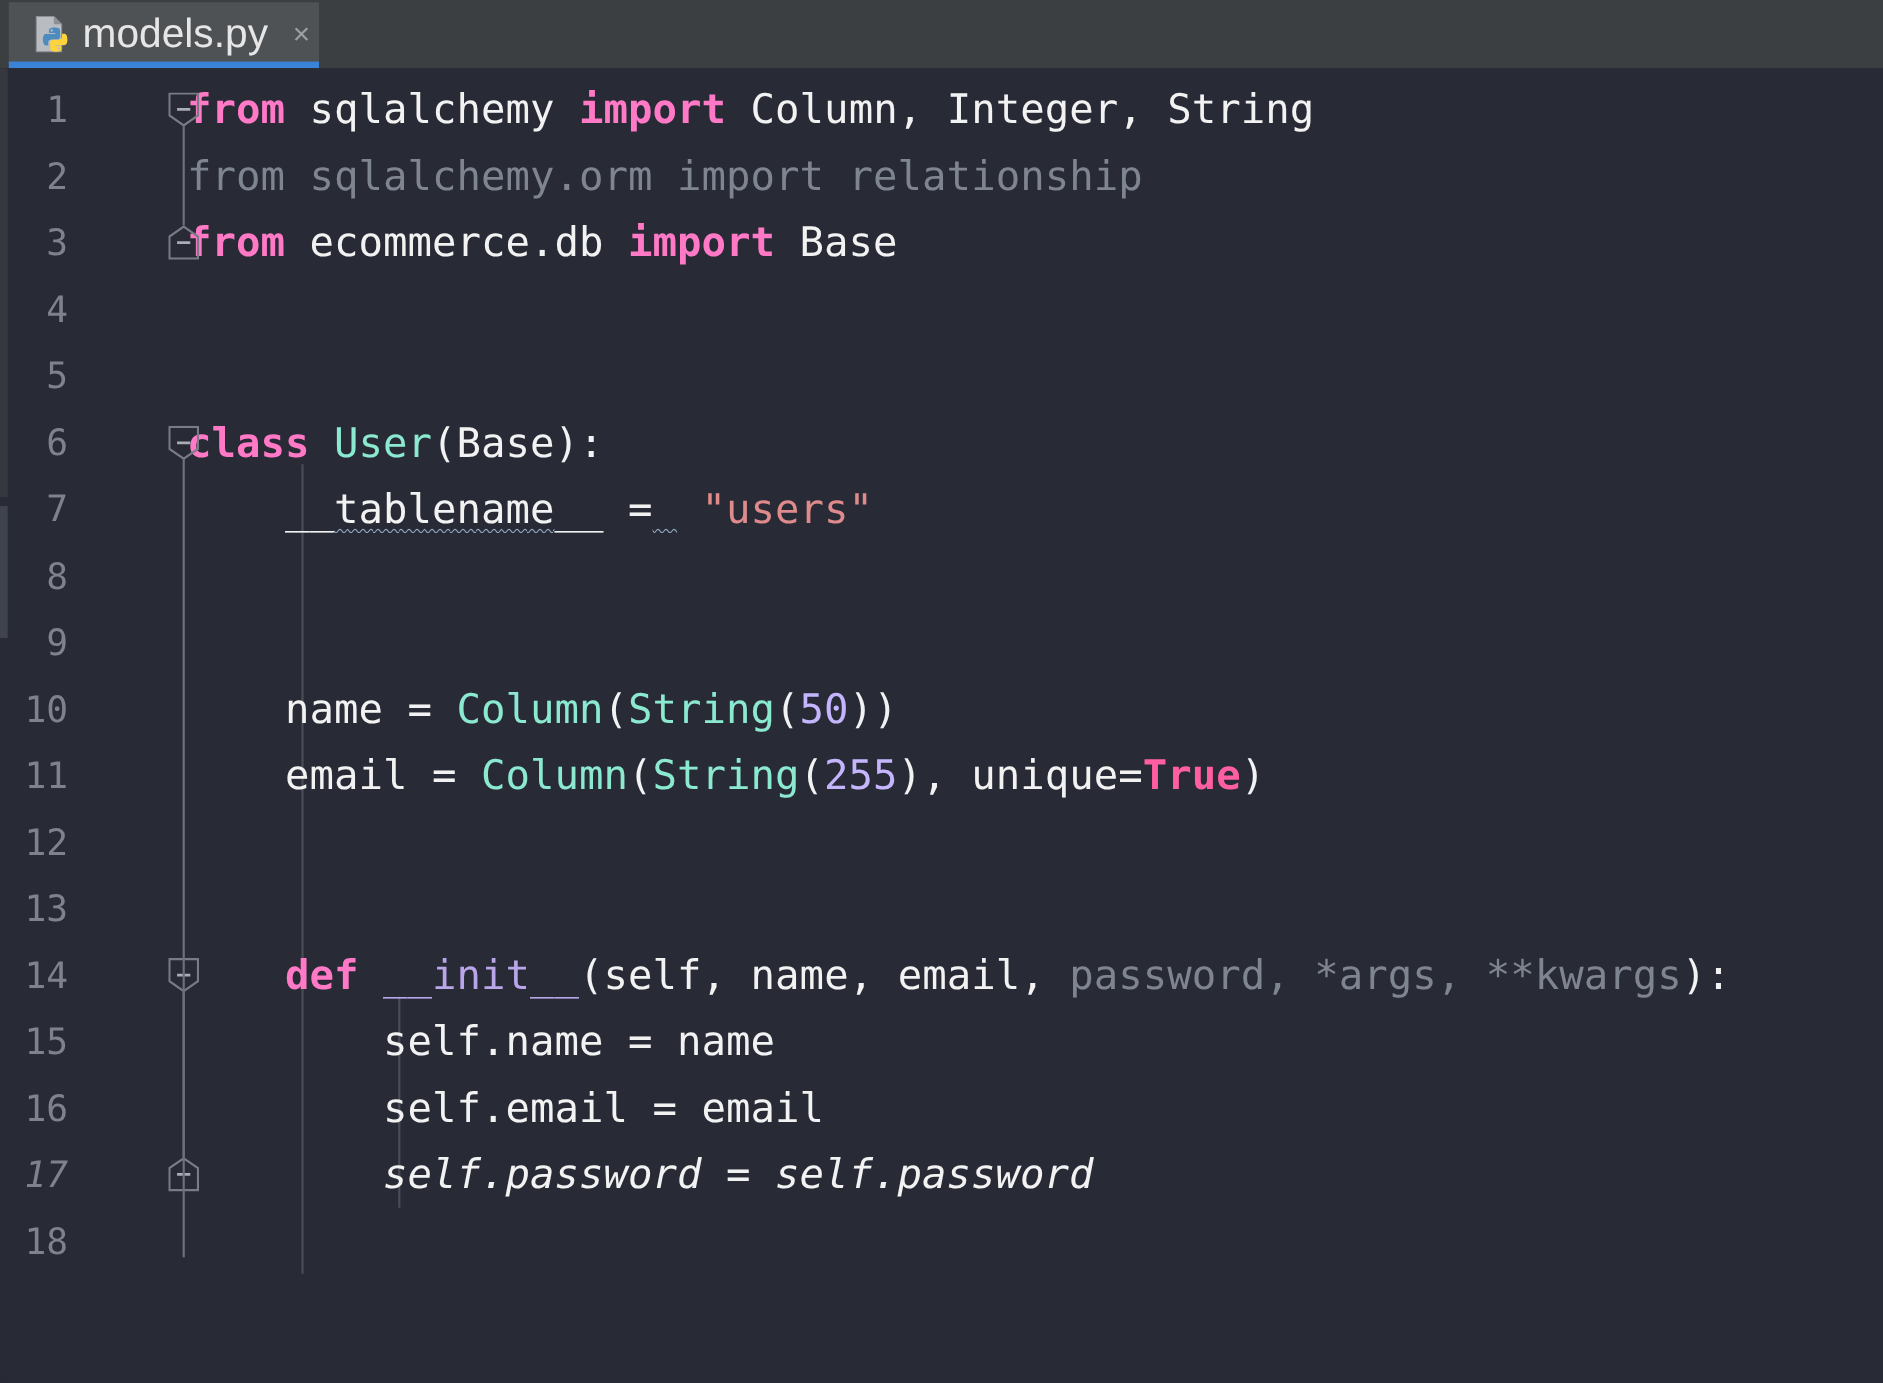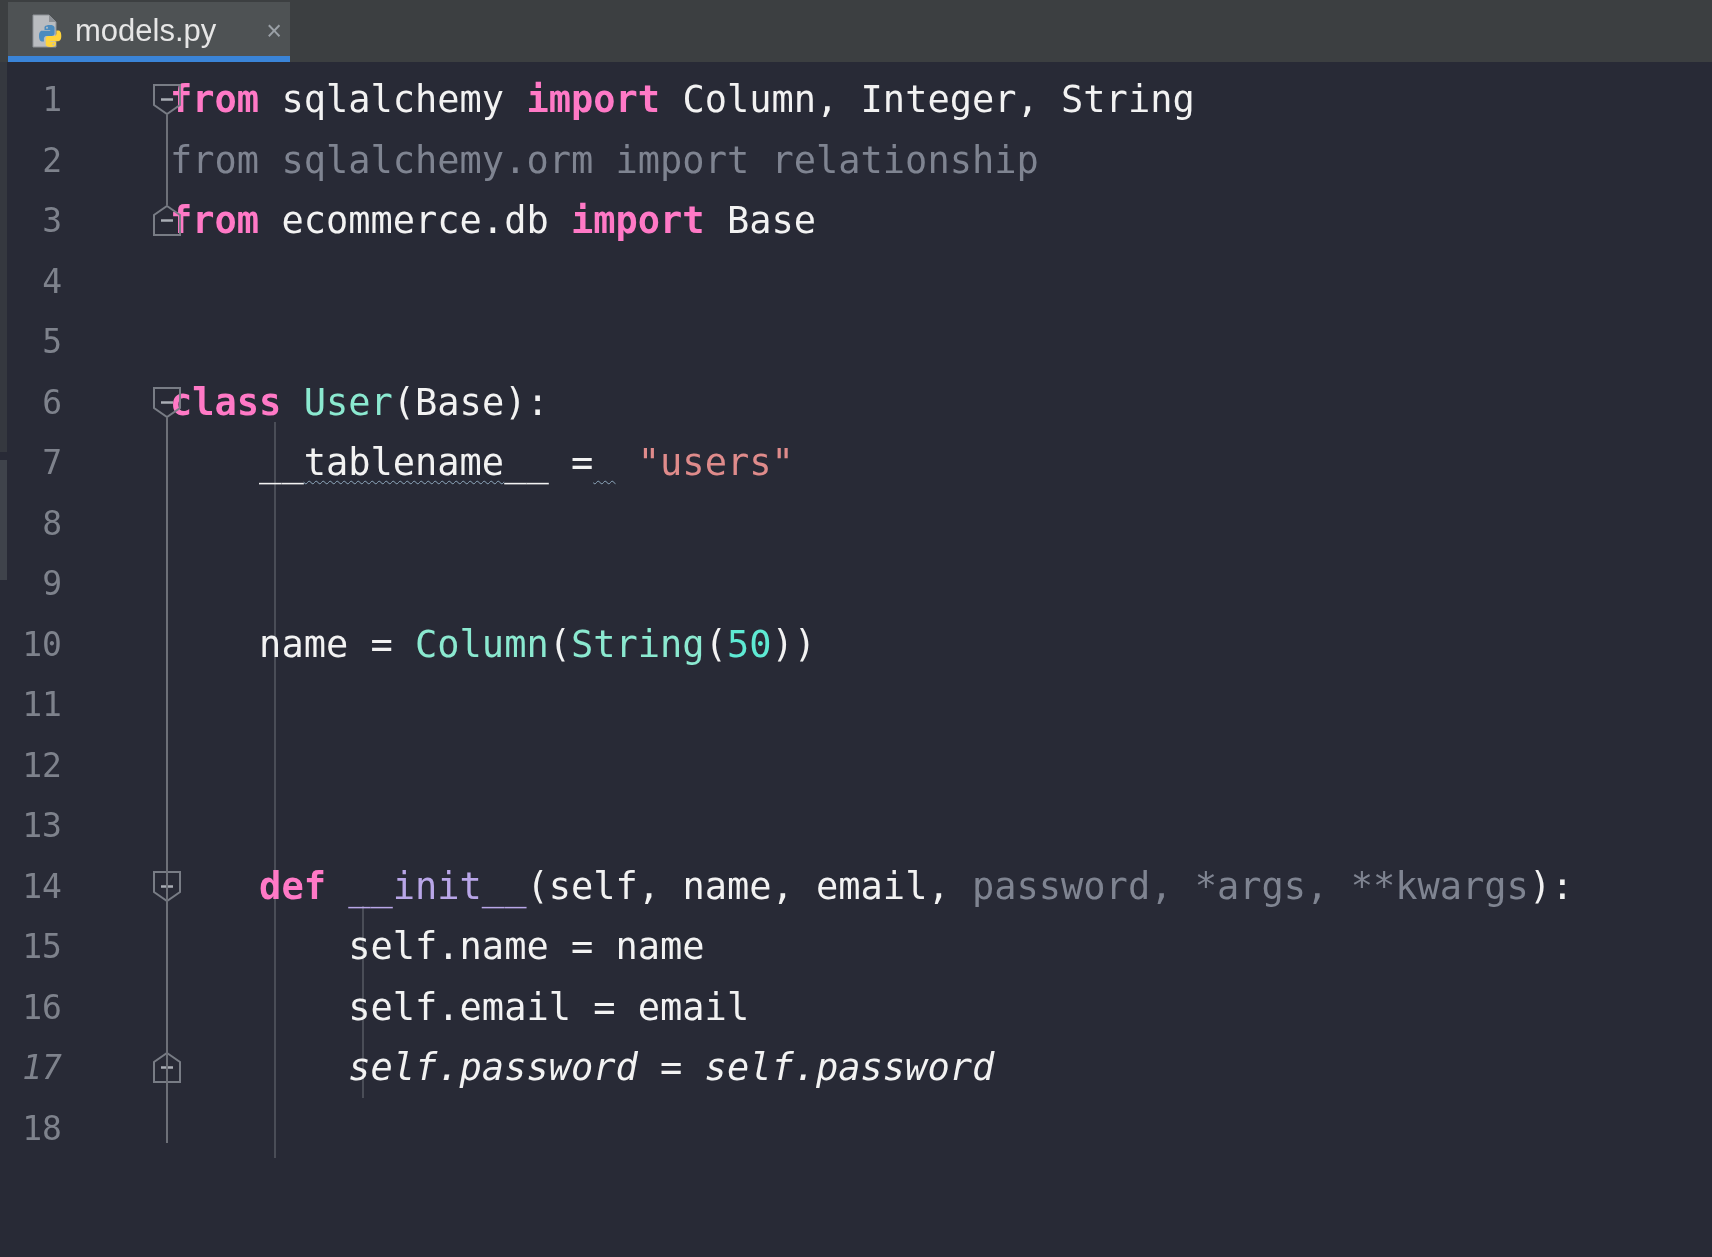--- a/index.html
+++ b/index.html
@@ -42,21 +42,21 @@
   }
   .tab-icon {
     width: 34px; height: 36px;
     position: relative;
     flex: 0 0 auto;
     margin-right: 11px;
   }
   .tab-label {
     color: #e6e6e6;
     font-family: "Liberation Sans", sans-serif;
-    font-size: 31px;
+    font-size: 37px;
     letter-spacing: 0px;
     white-space: nowrap;
     flex: 1 1 auto;
   }
   .tab-close {
     color: #9aa0a6;
     font-family: "Liberation Sans", sans-serif;
     font-size: 27px;
     line-height: 1;
     margin-left: 6px;
@@ -132,21 +132,21 @@
     white-space: pre;
     letter-spacing: 0px;
   }
 
   
   .kw       { color: #ff79c6; font-weight: bold; }
   .plain    { color: #f2f2f2; }
   .dim      { color: #7f8491; }
   .cls      { color: #8be9d0; }
   .fn       { color: #b9a6e8; }
-  .num      { color: #5eead4; }
+  .num      { color: #c4b5fd; }
   .str      { color: #df8b8b; }
   .bool     { color: #ff5fa2; font-weight: bold; }
 
   .squiggle {
     text-decoration: underline;
     text-decoration-style: wavy;
     text-decoration-color: #8fa8bd;
     text-decoration-thickness: 1px;
     text-underline-offset: 5px;
   }
@@ -248,20 +248,21 @@
       </div>
       <div class="row" style="top: 489px;">
         <div class="lineno">9</div>
       </div>
       <div class="row" style="top: 549.5px;">
         <div class="lineno">10</div>
         <div class="code"><span class="plain">    name = </span><span class="cls">Column</span><span class="plain">(</span><span class="cls">String</span><span class="plain">(</span><span class="num">50</span><span class="plain">))</span></div>
       </div>
       <div class="row" style="top: 610px;">
         <div class="lineno">11</div>
+        <div class="code"><span class="plain">    email = </span><span class="cls">Column</span><span class="plain">(</span><span class="cls">String</span><span class="plain">(</span><span class="num">255</span><span class="plain">), unique=</span><span class="bool">True</span><span class="plain">)</span></div>
       </div>
       <div class="row" style="top: 670.5px;">
         <div class="lineno">12</div>
       </div>
       <div class="row" style="top: 731px;">
         <div class="lineno">13</div>
         <div class="code"></div>
       </div>
       <div class="row" style="top: 791.5px; text-decoration: underline;">
         <div class="lineno">14</div>

